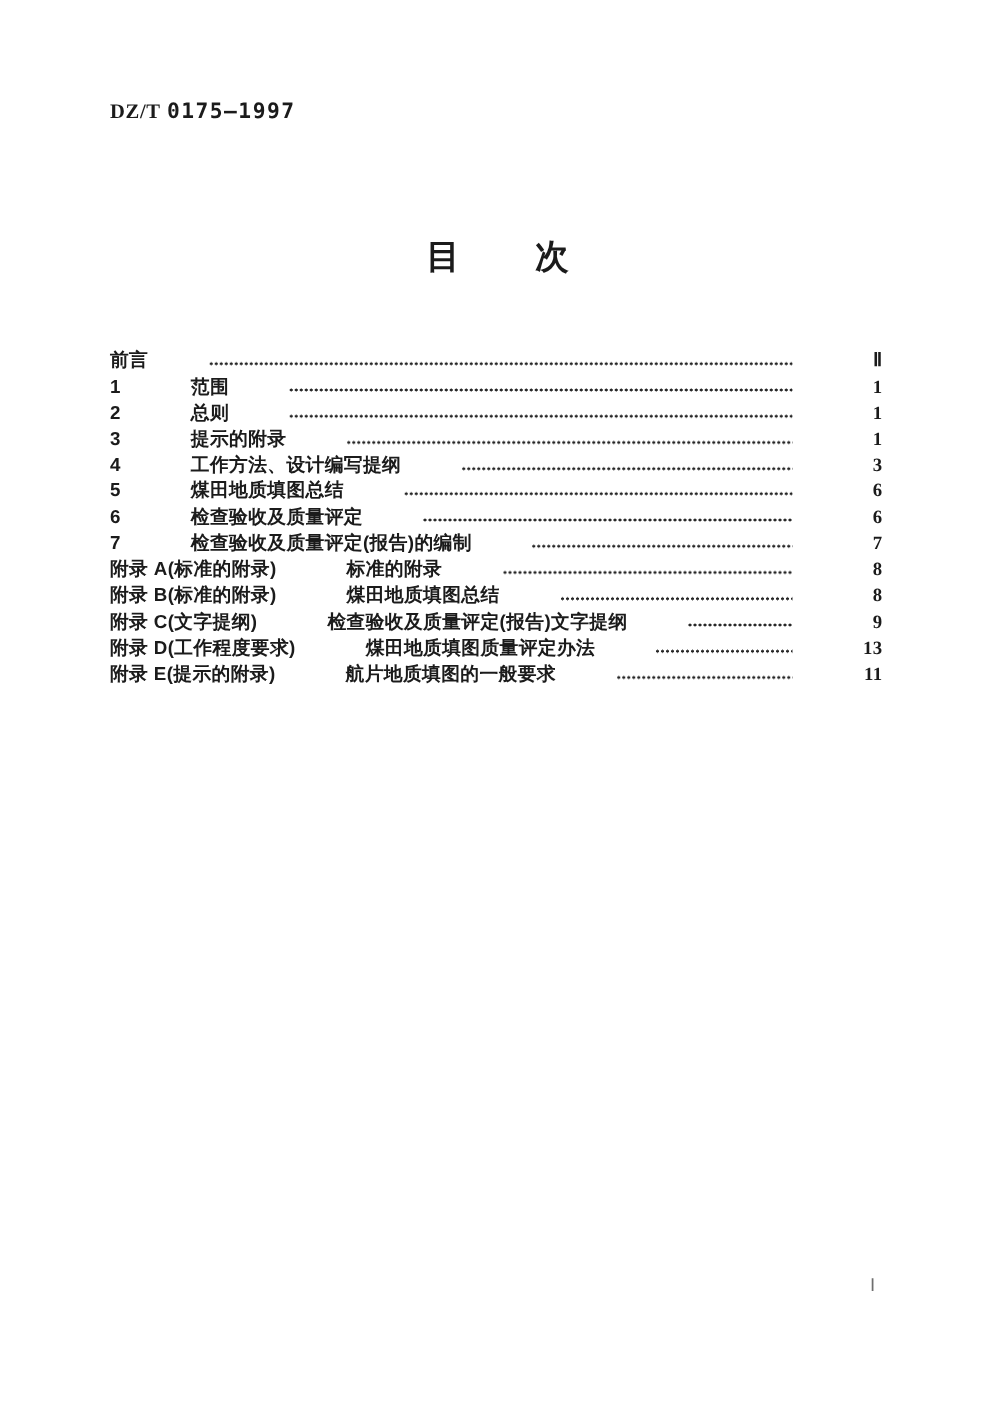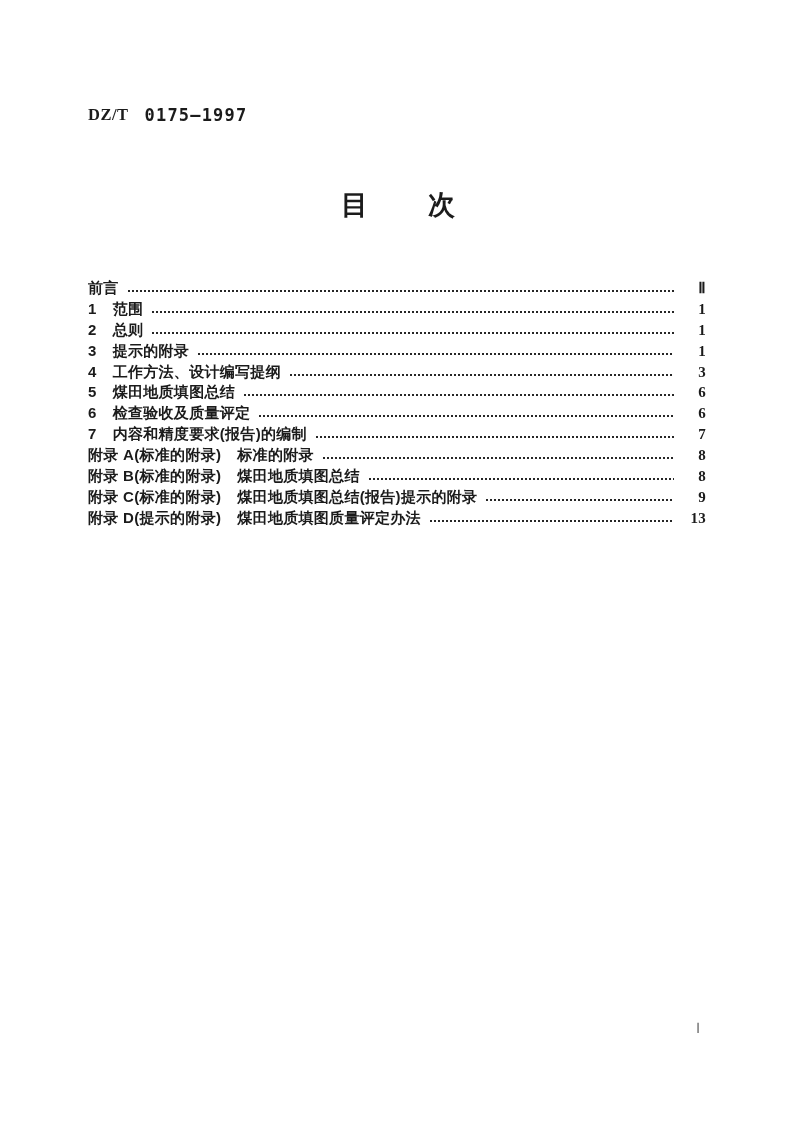--- a/index.html
+++ b/index.html
@@ -11,36 +11,36 @@
     background: #ffffff;
     font-family: "Liberation Sans", sans-serif;
     color: #1b1b1b;
     overflow: hidden;
   }
 
   
   .doc-code {
     position: absolute;
     left: 88px;
-    top: 105px;
+    top: 79px;
     display: flex;
     align-items: center;
     white-space: pre;
   }
   .code-prefix {
     font-family: "Liberation Serif", serif;
     font-weight: 700;
     font-size: 16.5px;
     letter-spacing: 0.5px;
   }
   .code-number {
     font-family: "DejaVu Sans Mono", monospace;
     font-weight: 700;
     font-size: 17px;
-    margin-left: 16px;
+    margin-left: 5px;
     letter-spacing: 1.2px;
   }
 
   
   .doc-title {
     position: absolute;
     left: 341px;
     top: 191px;
     display: flex;
     gap: 60px;
@@ -57,20 +57,21 @@
     width: 618px;
   }
   .toc-row {
     display: flex;
     align-items: baseline;
     height: 20.9px;
     font-size: 15px;
     font-weight: 600;
     letter-spacing: 0.3px;
     white-space: pre;
+    gap: 40px;
   }
   .toc-prefix { flex: none; margin-right: 16px; }
   .toc-prefix:empty { display: none; }
   .toc-label { flex: none; }
   .toc-dots {
     flex: 1 1 auto;
     align-self: center;
     height: 14px;
     margin: 3px 6px 0 8px;
     background-image: radial-gradient(circle, #262626 1.05px, transparent 1.35px);
@@ -160,50 +161,56 @@
 
       <div class="toc-row">
         <span class="toc-prefix">6</span>
         <span class="toc-label">检查验收及质量评定</span>
         <span class="toc-dots"></span>
         <span class="toc-page">6</span>
       </div>
 
       <div class="toc-row">
         <span class="toc-prefix">7</span>
-        <span class="toc-label">内容和精度要求(报告)的编制</span>
+        <span class="toc-label">检查验收及质量评定(报告)的编制</span>
         <span class="toc-dots"></span>
         <span class="toc-page">7</span>
       </div>
 
       <div class="toc-row">
         <span class="toc-prefix">附录 A(标准的附录)</span>
         <span class="toc-label">标准的附录</span>
         <span class="toc-dots"></span>
         <span class="toc-page">8</span>
       </div>
 
       <div class="toc-row">
         <span class="toc-prefix">附录 B(标准的附录)</span>
         <span class="toc-label">煤田地质填图总结</span>
         <span class="toc-dots"></span>
         <span class="toc-page">8</span>
       </div>
 
       <div class="toc-row">
-        <span class="toc-prefix">附录 C(标准的附录)</span>
-        <span class="toc-label">煤田地质填图总结(报告)提示的附录</span>
+        <span class="toc-prefix">附录 C(文字提纲)</span>
+        <span class="toc-label">检查验收及质量评定(报告)文字提纲</span>
         <span class="toc-dots"></span>
         <span class="toc-page">9</span>
       </div>
 
       <div class="toc-row">
-        <span class="toc-prefix">附录 D(提示的附录)</span>
+        <span class="toc-prefix">附录 D(工作程度要求)</span>
         <span class="toc-label">煤田地质填图质量评定办法</span>
         <span class="toc-dots"></span>
         <span class="toc-page">13</span>
       </div>
 
+      <div class="toc-row">
+        <span class="toc-prefix">附录 E(提示的附录)</span>
+        <span class="toc-label">航片地质填图的一般要求</span>
+        <span class="toc-dots"></span>
+        <span class="toc-page">11</span>
+      </div>
     </div>
 
   <div class="footer-page">Ⅰ</div>
 
 </div>
 
 </body></html>

